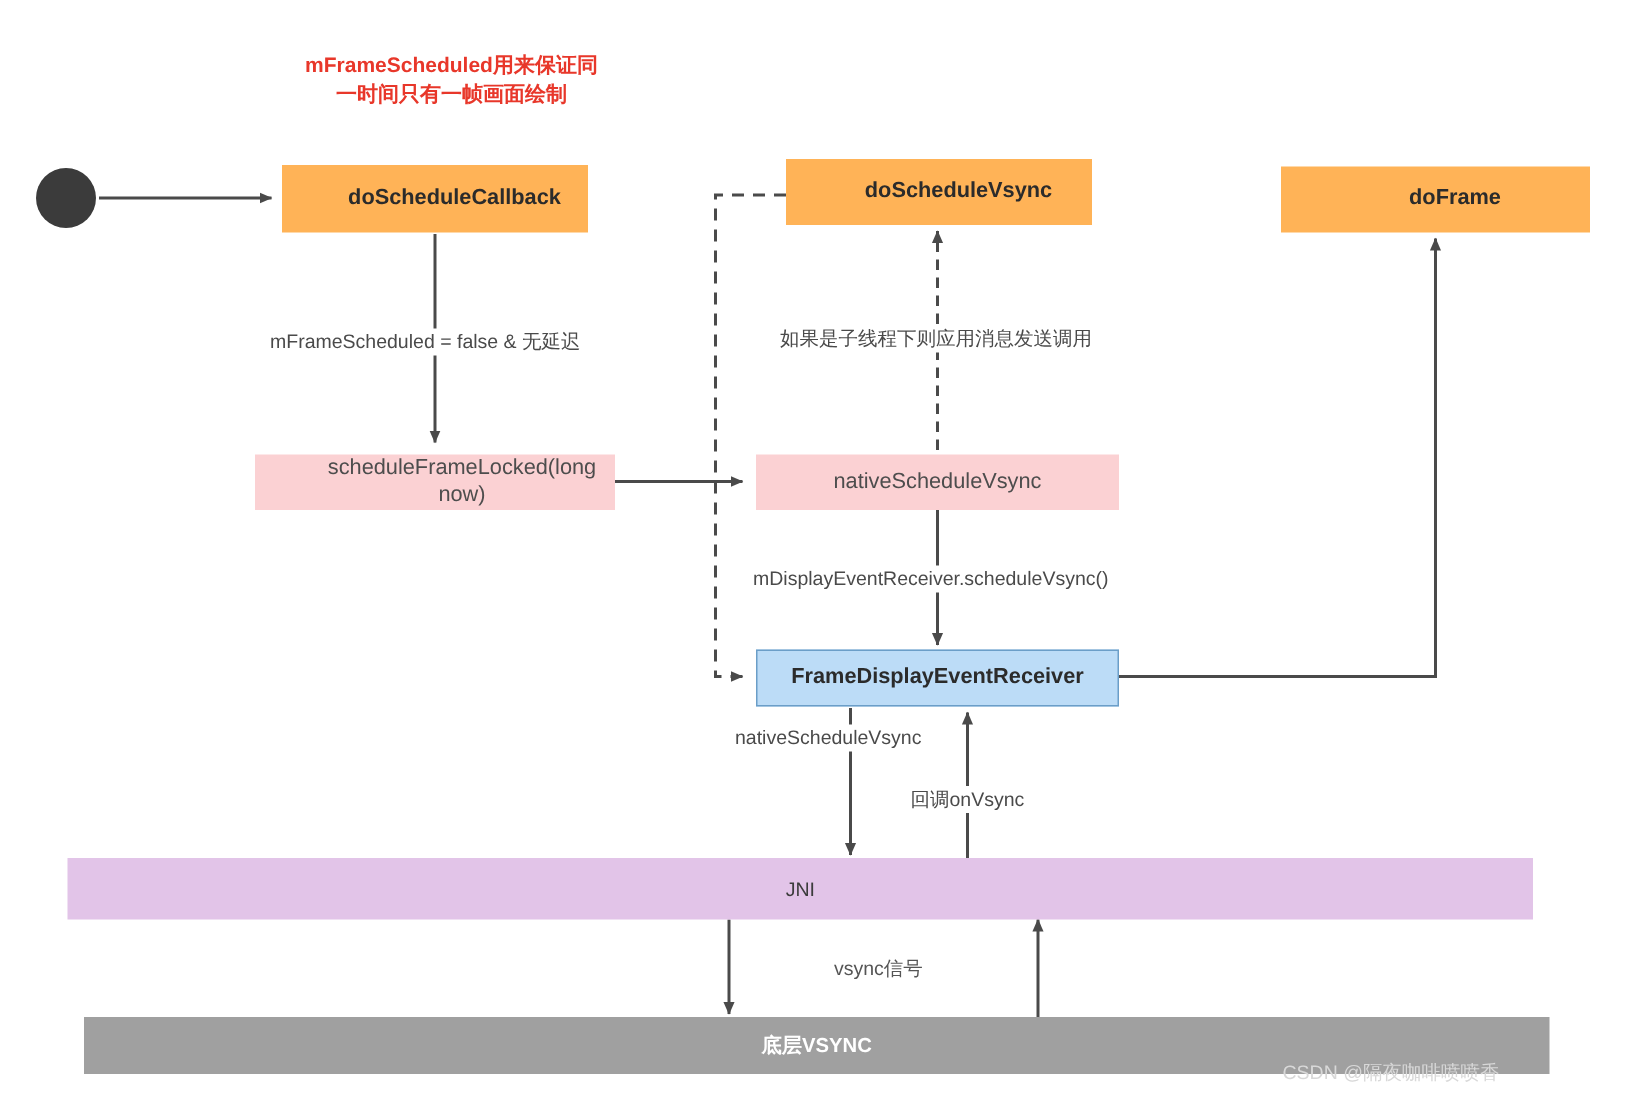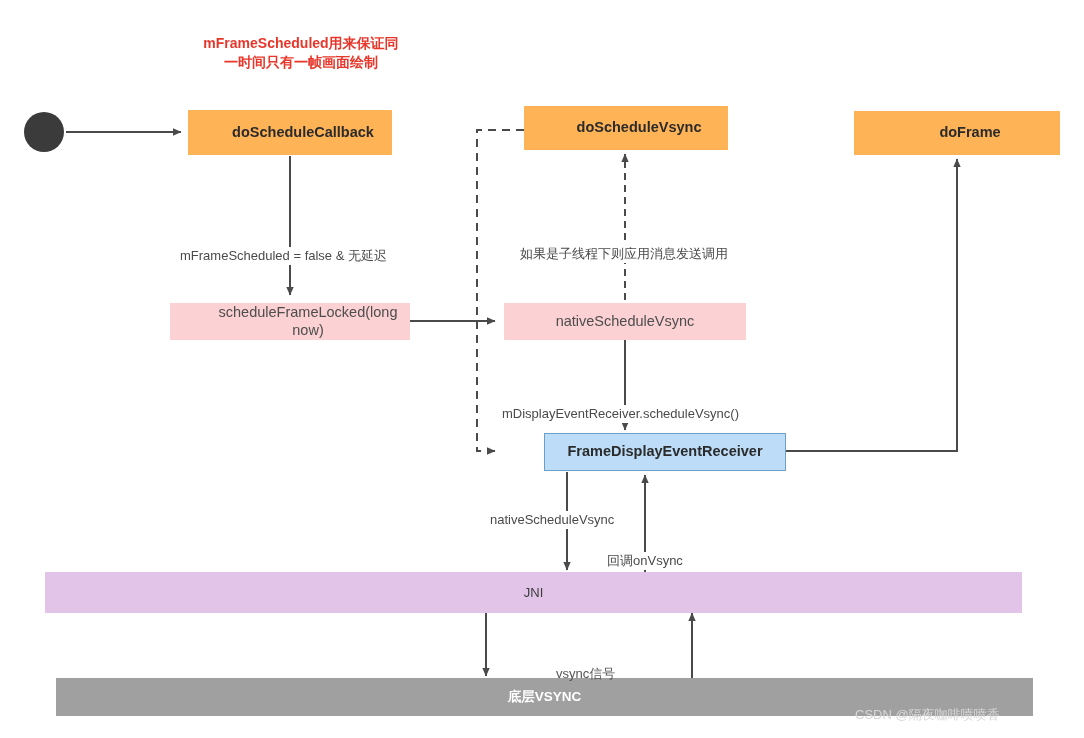--- a/index.html
+++ b/index.html
@@ -45,21 +45,20 @@
     color: #4d4d4d;
     font-weight: normal;
     font-size: 14.5px;
   }
   .node-blue {
     background: #bcdcf7;
     border: 1px solid #6b9ec8;
     color: #2b2b2b;
     font-weight: bold;
     font-size: 14.5px;
-    margin-left: 40px;
   }
   .node-lavender {
     background: #e2c4e8;
     color: #3c3c3c;
     font-size: 13px;
   }
   .node-gray {
     background: #a0a0a0;
     color: #ffffff;
     font-size: 13.5px;
@@ -73,21 +72,20 @@
     background: #3b3b3b;
   }
   .edge-label {
     position: absolute;
     background: #ffffff;
     color: #4a4a4a;
     font-size: 13px;
     white-space: nowrap;
     line-height: 1.25;
     padding: 1px 2px;
-    margin-top: 28px;
   }
   .edge-label.plain {
     background: transparent;
     color: #555555;
   }
   .title-note {
     position: absolute;
     color: #e8372a;
     font-weight: bold;
     font-size: 14px;

